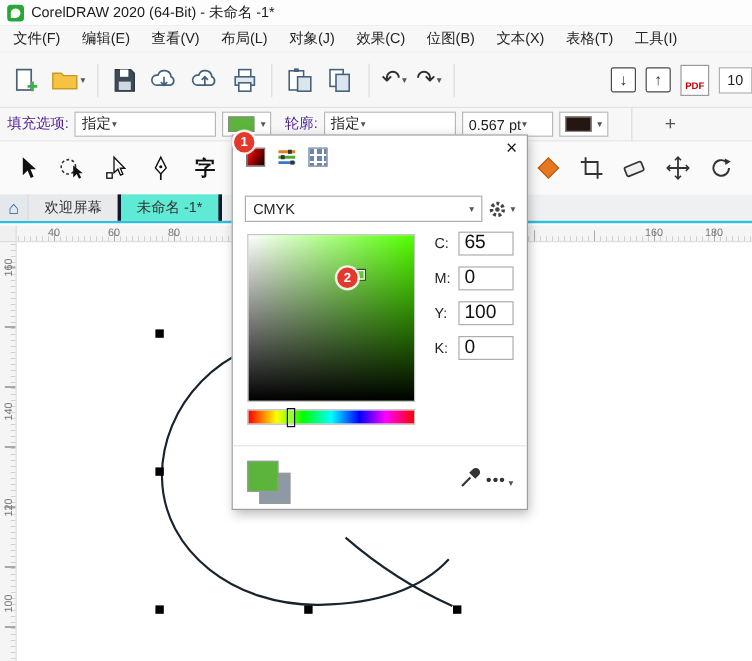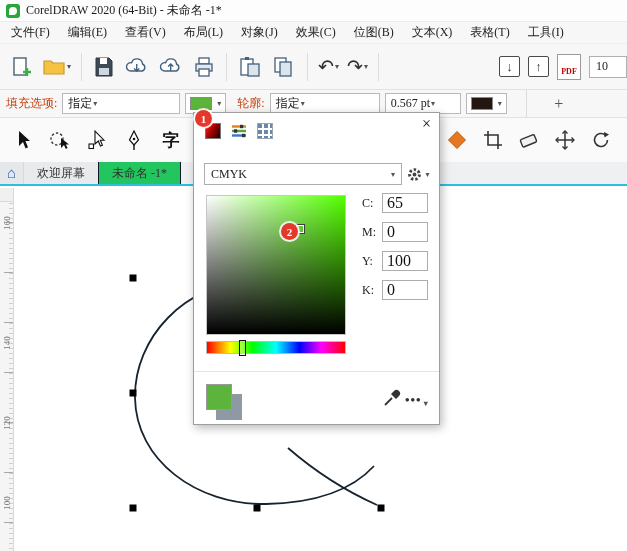--- a/index.html
+++ b/index.html
@@ -1,59 +1,59 @@
 <!DOCTYPE html>
 <html><head>
 <meta charset="utf-8">
 <style>
   * { margin:0; padding:0; box-sizing:border-box; }
   html,body { background:#ddd; }
   body { font-family:"Liberation Sans","DejaVu Sans",sans-serif; }
-  .app { position:relative; width:627px; height:551px; background:#fff; overflow:hidden; font-size:12px; color:#222;font-family:Liberation Serif, serif; }
+  .app { position:relative; width:627px; height:551px; background:#fff; overflow:hidden; font-size:12px; color:#222; }
 
   
   .titlebar { position:absolute; top:0; left:0; right:0; height:22px; background:#fdfdfd; border-bottom:1px solid #ececec; display:flex; align-items:center; gap:6px; padding-left:6px; }
   .logo { width:14px; height:14px; border-radius:3px; background:#27a737; position:relative; flex:none; }
   .logo::after { content:""; position:absolute; left:3px; top:3px; width:8px; height:8px; border-radius:50% 50% 50% 0; background:#fff; }
   .title-text { font-size:12px; color:#1a1a1a; white-space:nowrap; }
 
   
   .menubar { position:absolute; top:22px; left:0; right:0; height:22px; background:#f7f7f7; display:flex; align-items:flex-start; padding-left:2px; border-bottom:1px solid #ededed; }
   .menu-item { padding:0 9px; height:100%; display:flex; align-items:center; font-size:12px; color:#222; cursor:default; white-space:nowrap; }
 
   
   .toolbar { position:absolute; top:44px; left:0; right:0; height:46px; background:#f7f7f7; border-bottom:1px solid #e2e2e2; display:flex; align-items:center; padding-left:6px; }
   .tbtn { height:38px; display:flex; align-items:center; justify-content:center; padding:0 4px; flex:none; }
   .dd { font-size:8px; color:#555; margin-left:1px; }
   .sep { width:1px; height:28px; background:#dcdcdc; margin:0 6px; flex:none; }
   .glyph-btn { font-size:19px; color:#2f2f2f; line-height:1; }
   .iobox { width:21px; height:21px; border:1.5px solid #4a4a4a; border-radius:2px; display:flex; align-items:center; justify-content:center; font-size:13px; font-weight:bold; color:#333; background:#fff; }
   .pdficon { position:relative; width:24px; height:26px; border:1px solid #9a9a9a; background:#fff; display:flex; align-items:flex-end; justify-content:center; }
   .pdficon span { font-size:8px; font-weight:bold; color:#c00000; line-height:1.6; }
-  .zoom { width:38px; height:22px; border:1px solid #b0b0b0; background:#fff; display:flex; align-items:center; padding-left:6px; flex:none; margin-left:4px; }
+  .zoom { width:28px; height:22px; border:1px solid #b0b0b0; background:#fff; display:flex; align-items:center; padding-left:6px; flex:none; margin-left:4px; }
 
   
   .propbar { position:absolute; top:90px; left:0; right:0; height:28px; background:#f7f7f7; border-bottom:1px solid #e2e2e2; display:flex; align-items:center; padding-left:6px; gap:5px; }
-  .plabel { color:#c2410c; white-space:nowrap; }
+  .plabel { color:#4c1d95; white-space:nowrap; }
   .combo { height:21px; border:1px solid #b9b9b9; background:#fff; display:flex; align-items:center; justify-content:flex-start; padding:0 5px; }
   .swatch-dd { height:21px; border:1px solid #b9b9b9; background:#fff; display:flex; align-items:center; padding:0 4px; gap:4px; }
   .swatch { width:22px; height:13px; border:1px solid #8a8a8a; }
   .plus-btn { width:22px; text-align:center; font-size:16px; color:#555; }
 
   
   .toolrow { position:absolute; top:118px; left:0; right:0; height:44px; background:#fafafa; display:flex; align-items:center; gap:11px; padding-left:10px; }
   .tool { width:26px; height:30px; display:flex; align-items:center; justify-content:center; flex:none; }
   .tool-text { font-size:17px; font-weight:bold; color:#111; }
   .toolrow-right { position:absolute; left:444px; top:118px; height:44px; display:flex; align-items:center; gap:10px; }
 
   
   .tabbar { position:absolute; top:162px; left:0; right:0; height:24px; background:#eef0f2; border-bottom:2px solid #2bbfe0; display:flex; align-items:stretch; }
   .home { width:24px; display:flex; align-items:center; justify-content:center; color:#1a5fb4; font-size:15px; background:#e4e8eb; border-right:1px solid #d8d8d8; }
-  .tab { display:flex; align-items:center; padding:1px 13px; color:#333; background:#e8eaec; border-right:1px solid #0f172a; white-space:nowrap; }
-  .tab.active { background:#22c55e; }
+  .tab { display:flex; align-items:center; padding:1px 13px; color:#333; background:#e8eaec; border-right:3px solid #0f172a; white-space:nowrap; }
+  .tab.active { background:#5eead4; }
 
   
   .hruler { position:absolute; top:188px; left:14px; right:0; height:14px; background:#f5f5f5; border-bottom:1px solid #d9d9d9;
     background-image:
       repeating-linear-gradient(to right,#a9a9a9 0 1px,transparent 1px 50px),
       repeating-linear-gradient(to right,#cfcfcf 0 1px,transparent 1px 5px);
     background-size:100% 9px,100% 4px;
     background-position:31px 100%,1px 100%;
     background-repeat:no-repeat; }
   .hruler span { position:absolute; top:1px; font-size:9px; color:#777; transform:translateX(-50%); }
@@ -296,20 +296,27 @@
     </span>
   </div>
 
   <div class="tabbar">
     <span class="home">⌂</span>
     <span class="tab">欢迎屏幕</span>
     <span class="tab active">未命名 -1*</span>
   </div>
 
   <div class="corner"></div>
+  <div class="hruler">
+    <span style="left:31px">40</span>
+    <span style="left:81px">60</span>
+    <span style="left:131px">80</span>
+    <span style="left:531px">160</span>
+    <span style="left:581px">180</span>
+  </div>
   <div class="vruler">
     <span style="top:16px">160</span>
     <span style="top:136px">140</span>
     <span style="top:216px">120</span>
     <span style="top:296px">100</span>
   </div>
   <div class="canvas"></div>
 
   <svg class="overlay" width="613" height="349" viewBox="14 202 613 349">
     <path d="M252 281 C185 283 134 338 135 398 C136 460 196 505 266 504 C318 503 352 490 374 466" fill="none" stroke="#17242f" stroke-width="1.8"></path>

